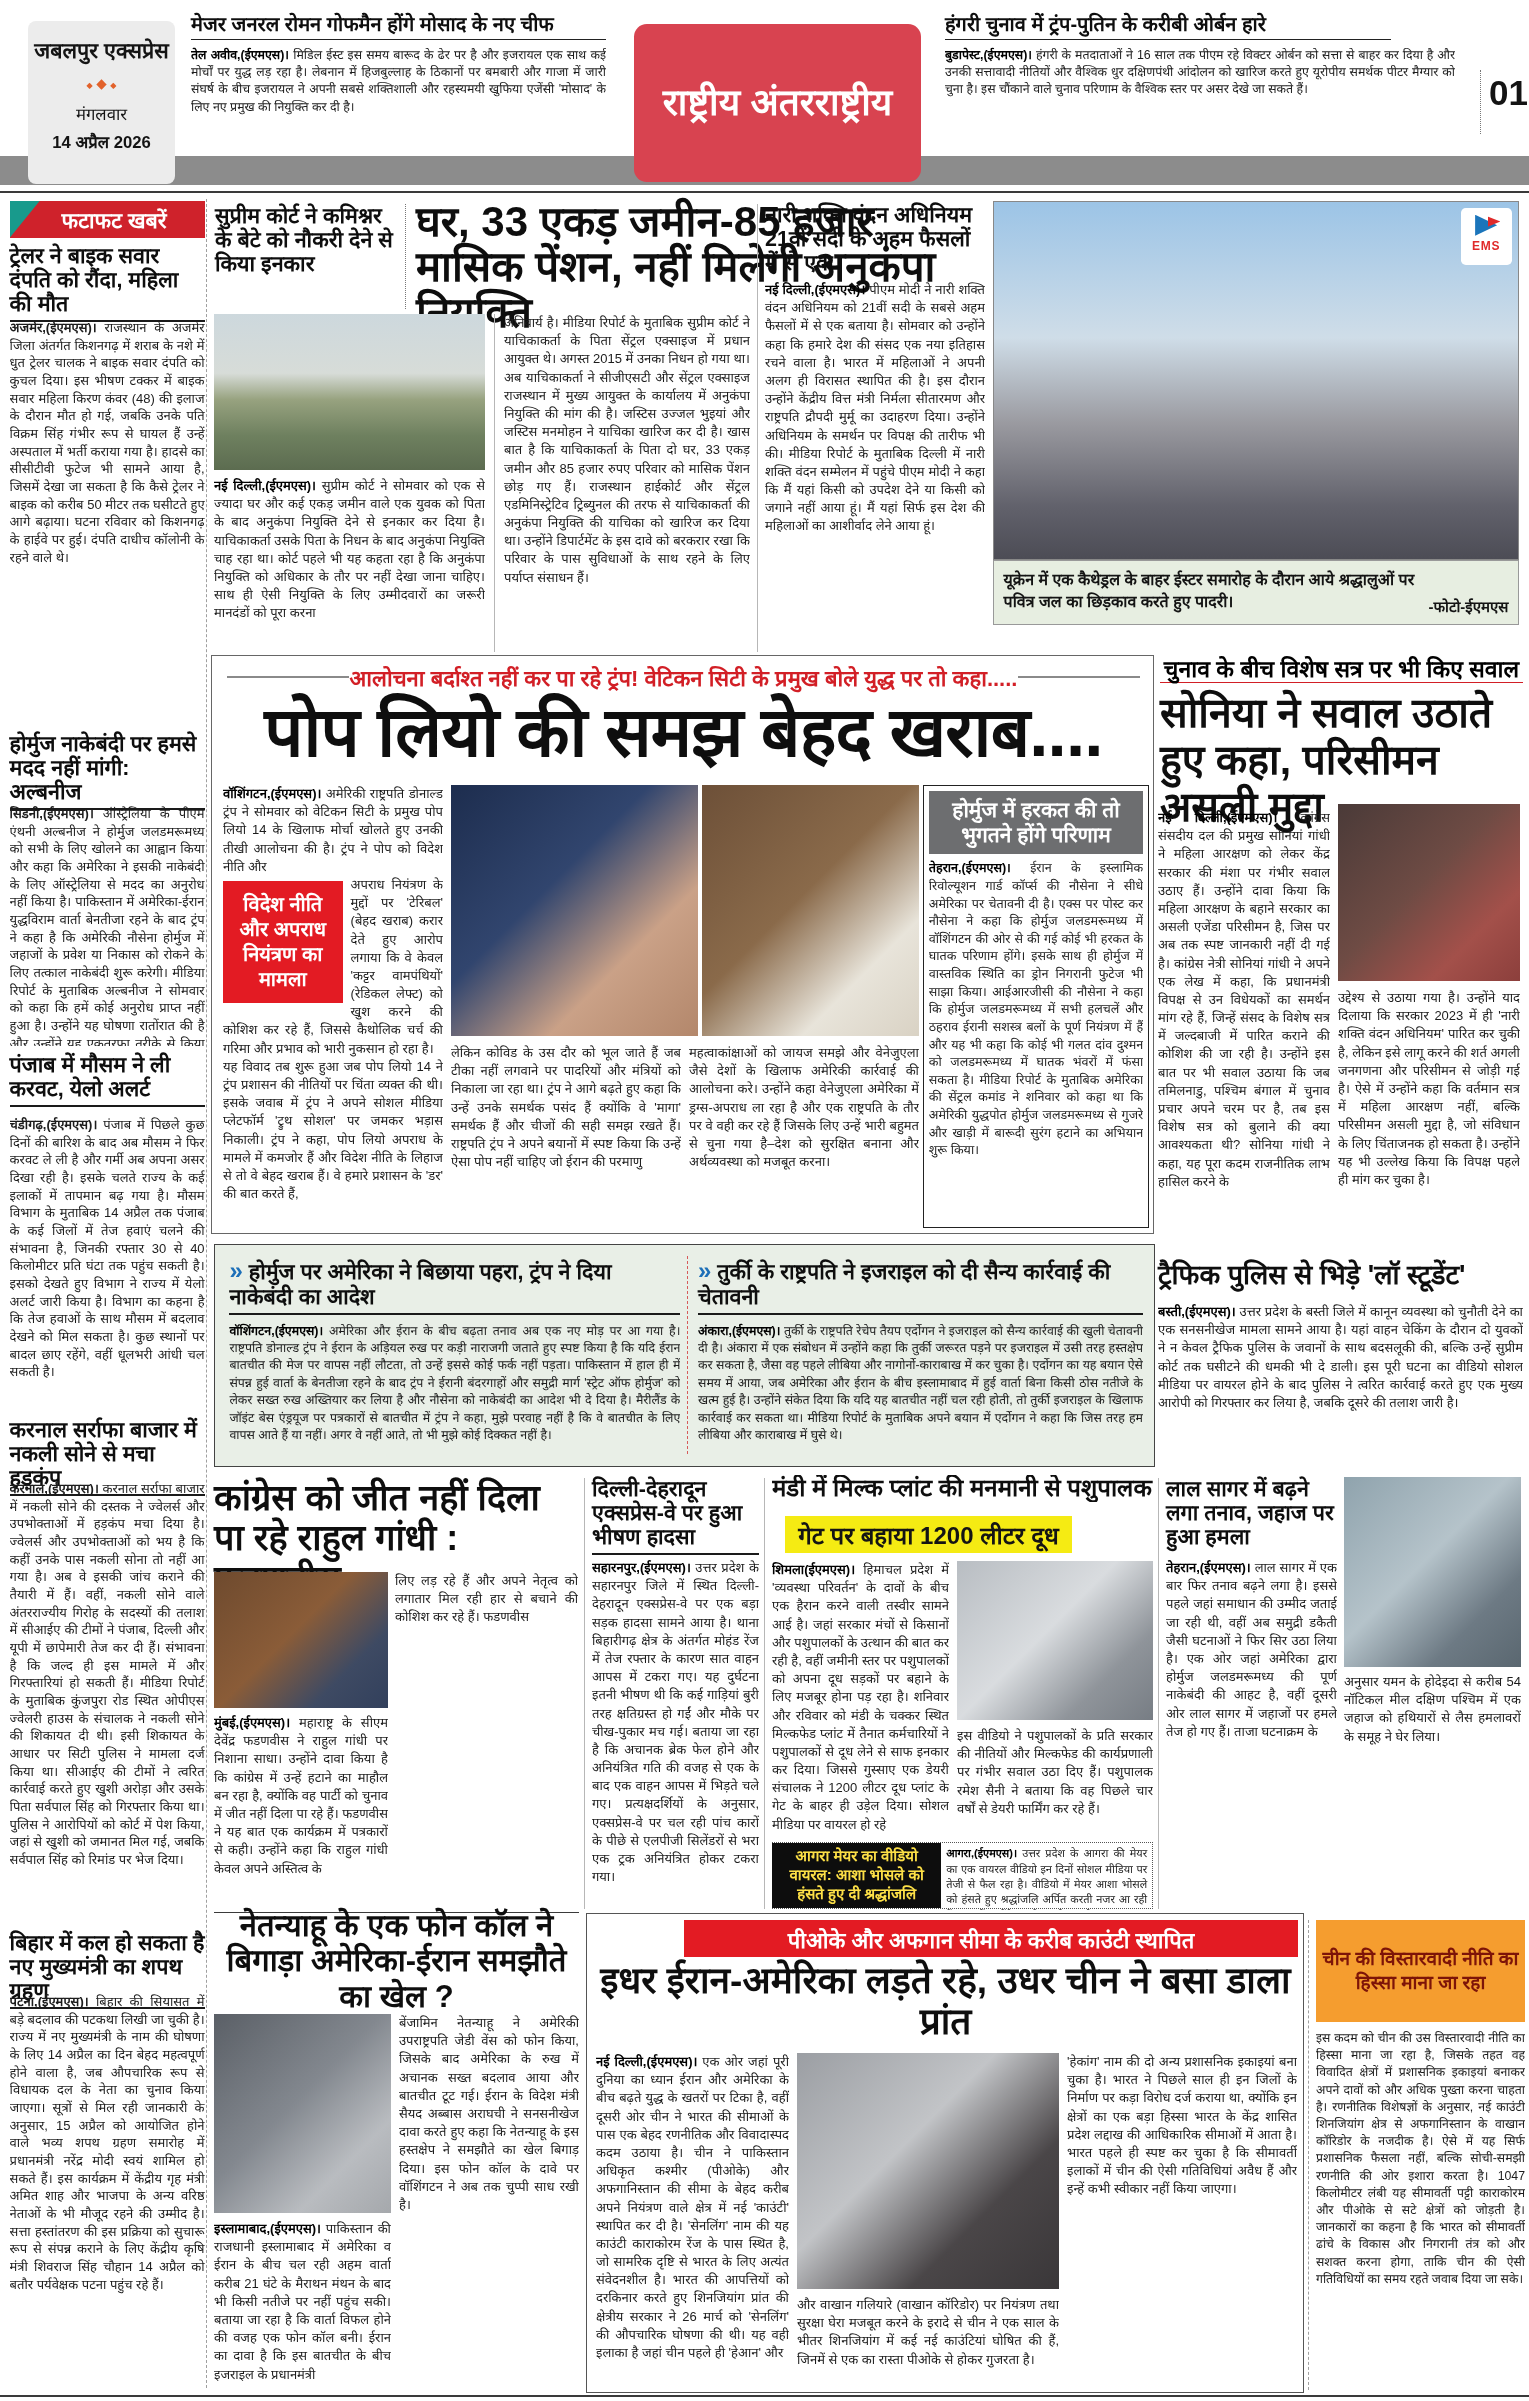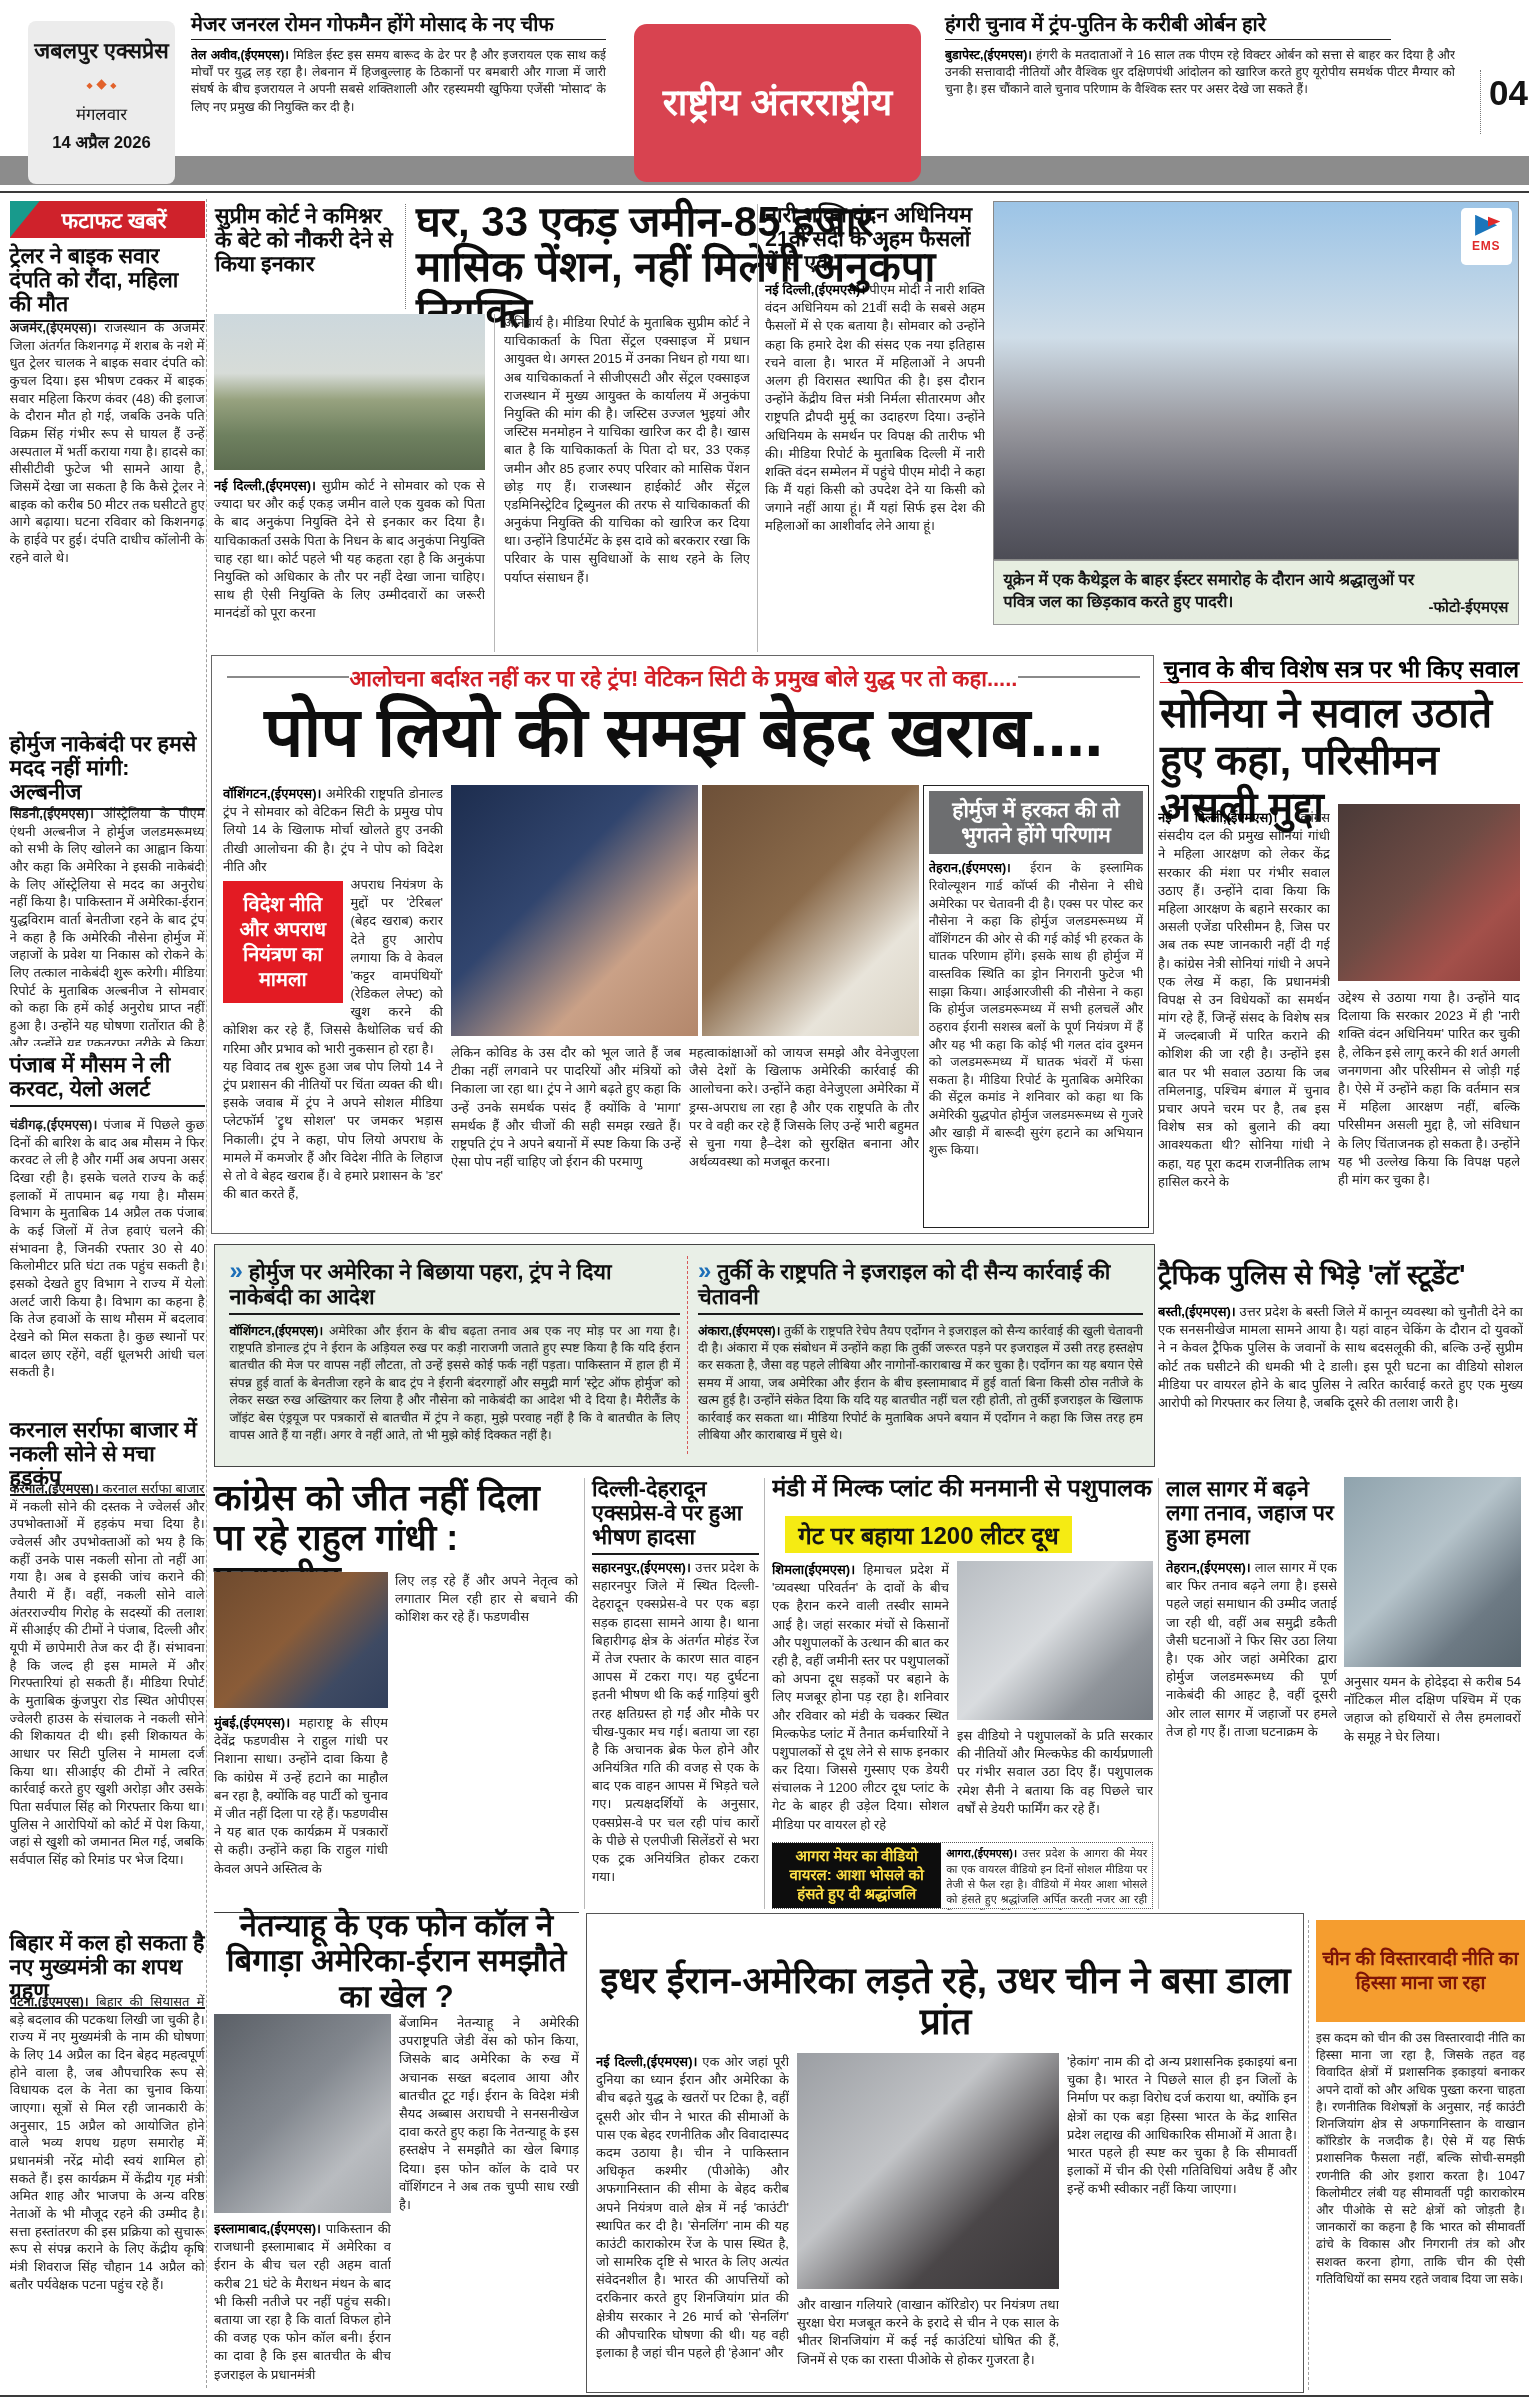--- a/index.html
+++ b/index.html
@@ -64,21 +64,21 @@
 
   <div class="abs" style="left:945px;top:12.8px;width:510px;height:169px;">
     <div class="hl" style="font-size:20px;border-bottom:1.6px solid #222;padding-bottom:4px;width:446px;">हंगरी चुनाव में ट्रंप-पुतिन के करीबी ओर्बन हारे</div>
     <div class="bt" style="margin-top:6.4px;font-size:12.4px;height:120px;">
       <b>बुडापेस्ट,(ईएमएस)।</b>
       <span>हंगरी के मतदाताओं ने 16 साल तक पीएम रहे विक्टर ओर्बन को सत्ता से बाहर कर दिया है और उनकी सत्तावादी नीतियों और वैश्विक धुर दक्षिणपंथी आंदोलन को खारिज करते हुए यूरोपीय समर्थक पीटर मैग्यार को चुना है। इस चौंकाने वाले चुनाव परिणाम के वैश्विक स्तर पर असर देखे जा सकते हैं।</span>
     </div>
   </div>
 
   <div class="abs vdot" style="left:1480px;top:70px;height:64px;"></div>
-  <div class="abs" style="left:1489px;top:73px;font-size:35px;font-weight:700;">04</div>
+  <div class="abs" style="left:1489px;top:73px;font-size:35px;font-weight:700;">01</div>
 
   <div class="abs hrule" style="left:0;top:191px;width:1530px;height:1.6px;"></div>
   <div class="abs vdash" style="left:206px;top:199px;height:2189px;"></div>
 
   <div class="abs" style="left:9.6px;top:201px;width:195px;height:37px;background:#cf222b;display:flex;align-items:center;">
     <span style="width:30px;height:37px;background:#189a8c;clip-path:polygon(0 0,100% 0,0 100%);"></span>
     <span style="color:#fff;font-weight:700;font-size:21.5px;margin-left:22px;">फटाफट खबरें</span>
   </div>
 
   <div class="abs hl u" style="left:9.6px;top:244px;width:195px;font-size:21.5px;">ट्रेलर ने बाइक सवार दंपति को रौंदा, महिला की मौत</div>
@@ -244,20 +244,21 @@
 
   <div class="abs hrule" style="left:214px;top:1912px;width:365px;height:0.8px;"></div>
   <div class="abs ctr hl" style="left:214px;top:1918px;width:365px;height:86px;font-size:31px;line-height:1.15;">नेतन्याहू के एक फोन कॉल ने बिगाड़ा अमेरिका-ईरान समझौते का खेल ?</div>
   <div class="abs photo ph-net" style="left:214px;top:2014px;width:177px;height:199px;"></div>
   <div class="abs bt" style="left:399px;top:2014px;width:180px;height:378px;">बेंजामिन नेतन्याहू ने अमेरिकी उपराष्ट्रपति जेडी वेंस को फोन किया, जिसके बाद अमेरिका के रुख में अचानक सख्त बदलाव आया और बातचीत टूट गई। ईरान के विदेश मंत्री सैयद अब्बास अराघची ने सनसनीखेज दावा करते हुए कहा कि नेतन्याहू के इस हस्तक्षेप ने समझौते का खेल बिगाड़ दिया। इस फोन कॉल के दावे पर वॉशिंगटन ने अब तक चुप्पी साध रखी है।</div>
   <div class="abs bt" style="left:214px;top:2220px;width:177px;height:172px;">
     <b>इस्लामाबाद,(ईएमएस)।</b> <span>पाकिस्तान की राजधानी इस्लामाबाद में अमेरिका व ईरान के बीच चल रही अहम वार्ता करीब 21 घंटे के मैराथन मंथन के बाद भी किसी नतीजे पर नहीं पहुंच सकी। बताया जा रहा है कि वार्ता विफल होने की वजह एक फोन कॉल बनी। ईरान का दावा है कि इस बातचीत के बीच इजराइल के प्रधानमंत्री</span>
   </div>
 
   <div class="abs" style="left:586px;top:1913px;width:718px;height:480px;border:0.8px solid #555;"></div>
+  <div class="abs ctr" style="left:684px;top:1920px;width:614px;height:37px;background:#e31b23;color:#fff;font-weight:700;font-size:22px;">पीओके और अफगान सीमा के करीब काउंटी स्थापित</div>
   <div class="abs ctr hl" style="left:594px;top:1961px;width:703px;height:80px;font-size:37px;">इधर ईरान-अमेरिका लड़ते रहे, उधर चीन ने बसा डाला प्रांत</div>
   <div class="abs bt" style="left:596px;top:2053px;width:193px;height:335px;">
     <b>नई दिल्ली,(ईएमएस)।</b> <span>एक ओर जहां पूरी दुनिया का ध्यान ईरान और अमेरिका के बीच बढ़ते युद्ध के खतरों पर टिका है, वहीं दूसरी ओर चीन ने भारत की सीमाओं के पास एक बेहद रणनीतिक और विवादास्पद कदम उठाया है। चीन ने पाकिस्तान अधिकृत कश्मीर (पीओके) और अफगानिस्तान की सीमा के बेहद करीब अपने नियंत्रण वाले क्षेत्र में नई 'काउंटी' स्थापित कर दी है। 'सेनलिंग' नाम की यह काउंटी काराकोरम रेंज के पास स्थित है, जो सामरिक दृष्टि से भारत के लिए अत्यंत संवेदनशील है। भारत की आपत्तियों को दरकिनार करते हुए शिनजियांग प्रांत की क्षेत्रीय सरकार ने 26 मार्च को 'सेनलिंग' की औपचारिक घोषणा की थी। यह वही इलाका है जहां चीन पहले ही 'हेआन' और</span>
   </div>
   <div class="abs photo ph-xi" style="left:797px;top:2053px;width:262px;height:236px;"></div>
   <div class="abs bt" style="left:797px;top:2296px;width:262px;height:92px;">और वाखान गलियारे (वाखान कॉरिडोर) पर नियंत्रण तथा सुरक्षा घेरा मजबूत करने के इरादे से चीन ने एक साल के भीतर शिनजियांग में कई नई काउंटियां घोषित की हैं, जिनमें से एक का रास्ता पीओके से होकर गुजरता है।</div>
   <div class="abs bt" style="left:1067px;top:2053px;width:230px;height:335px;">'हेकांग' नाम की दो अन्य प्रशासनिक इकाइयां बना चुका है। भारत ने पिछले साल ही इन जिलों के निर्माण पर कड़ा विरोध दर्ज कराया था, क्योंकि इन क्षेत्रों का एक बड़ा हिस्सा भारत के केंद्र शासित प्रदेश लद्दाख की आधिकारिक सीमाओं में आता है। भारत पहले ही स्पष्ट कर चुका है कि सीमावर्ती इलाकों में चीन की ऐसी गतिविधियां अवैध हैं और इन्हें कभी स्वीकार नहीं किया जाएगा।</div>
 
   <div class="abs vdash" style="left:1308px;top:1920px;height:470px;"></div>
   <div class="abs ctr" style="left:1316px;top:1920px;width:209px;height:102px;background:#f59d2f;color:#7d1408;font-weight:700;font-size:19px;line-height:1.25;padding:3.2px;">चीन की विस्तारवादी नीति का हिस्सा माना जा रहा</div>

